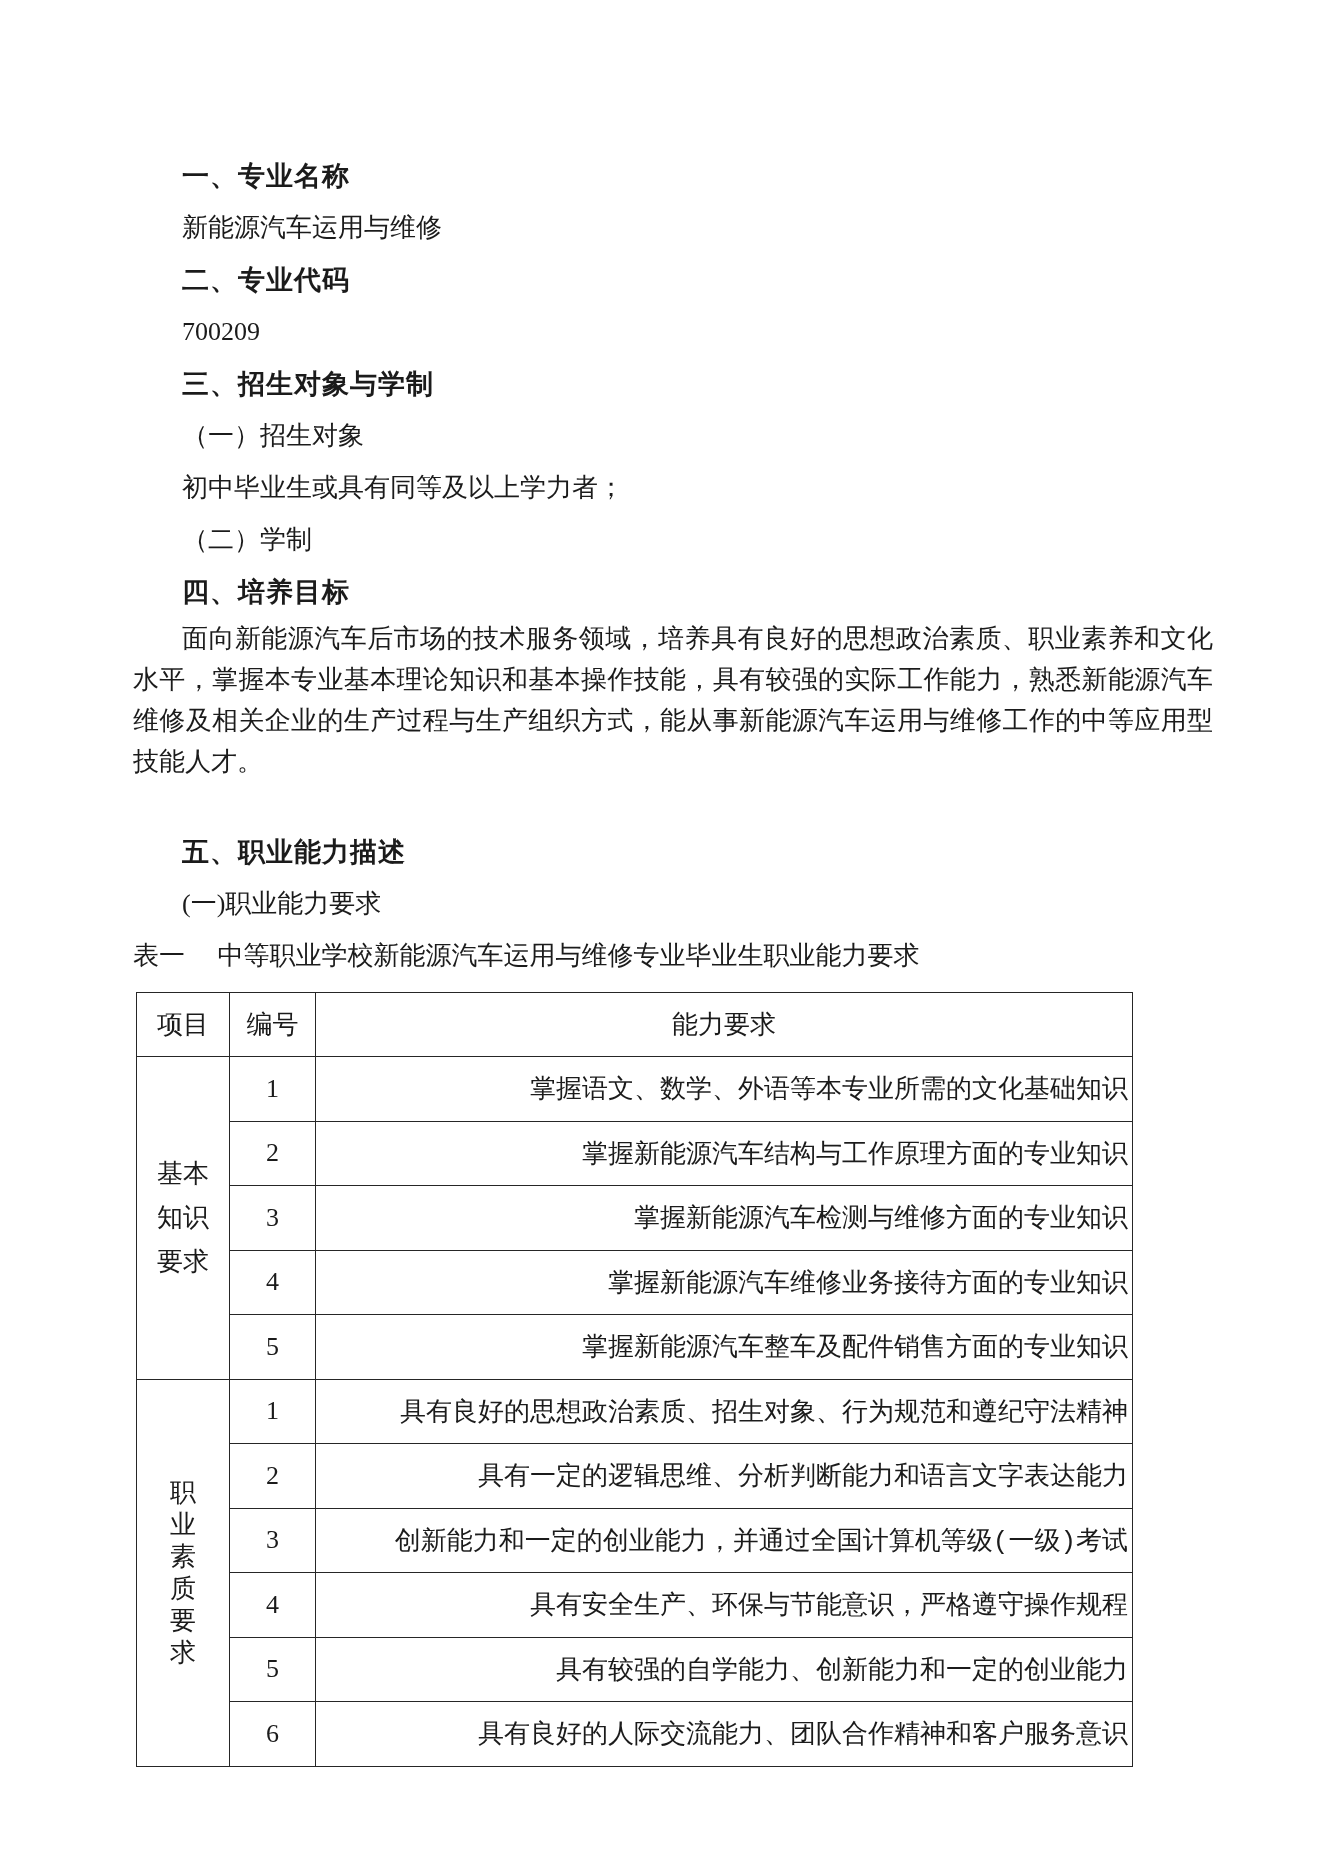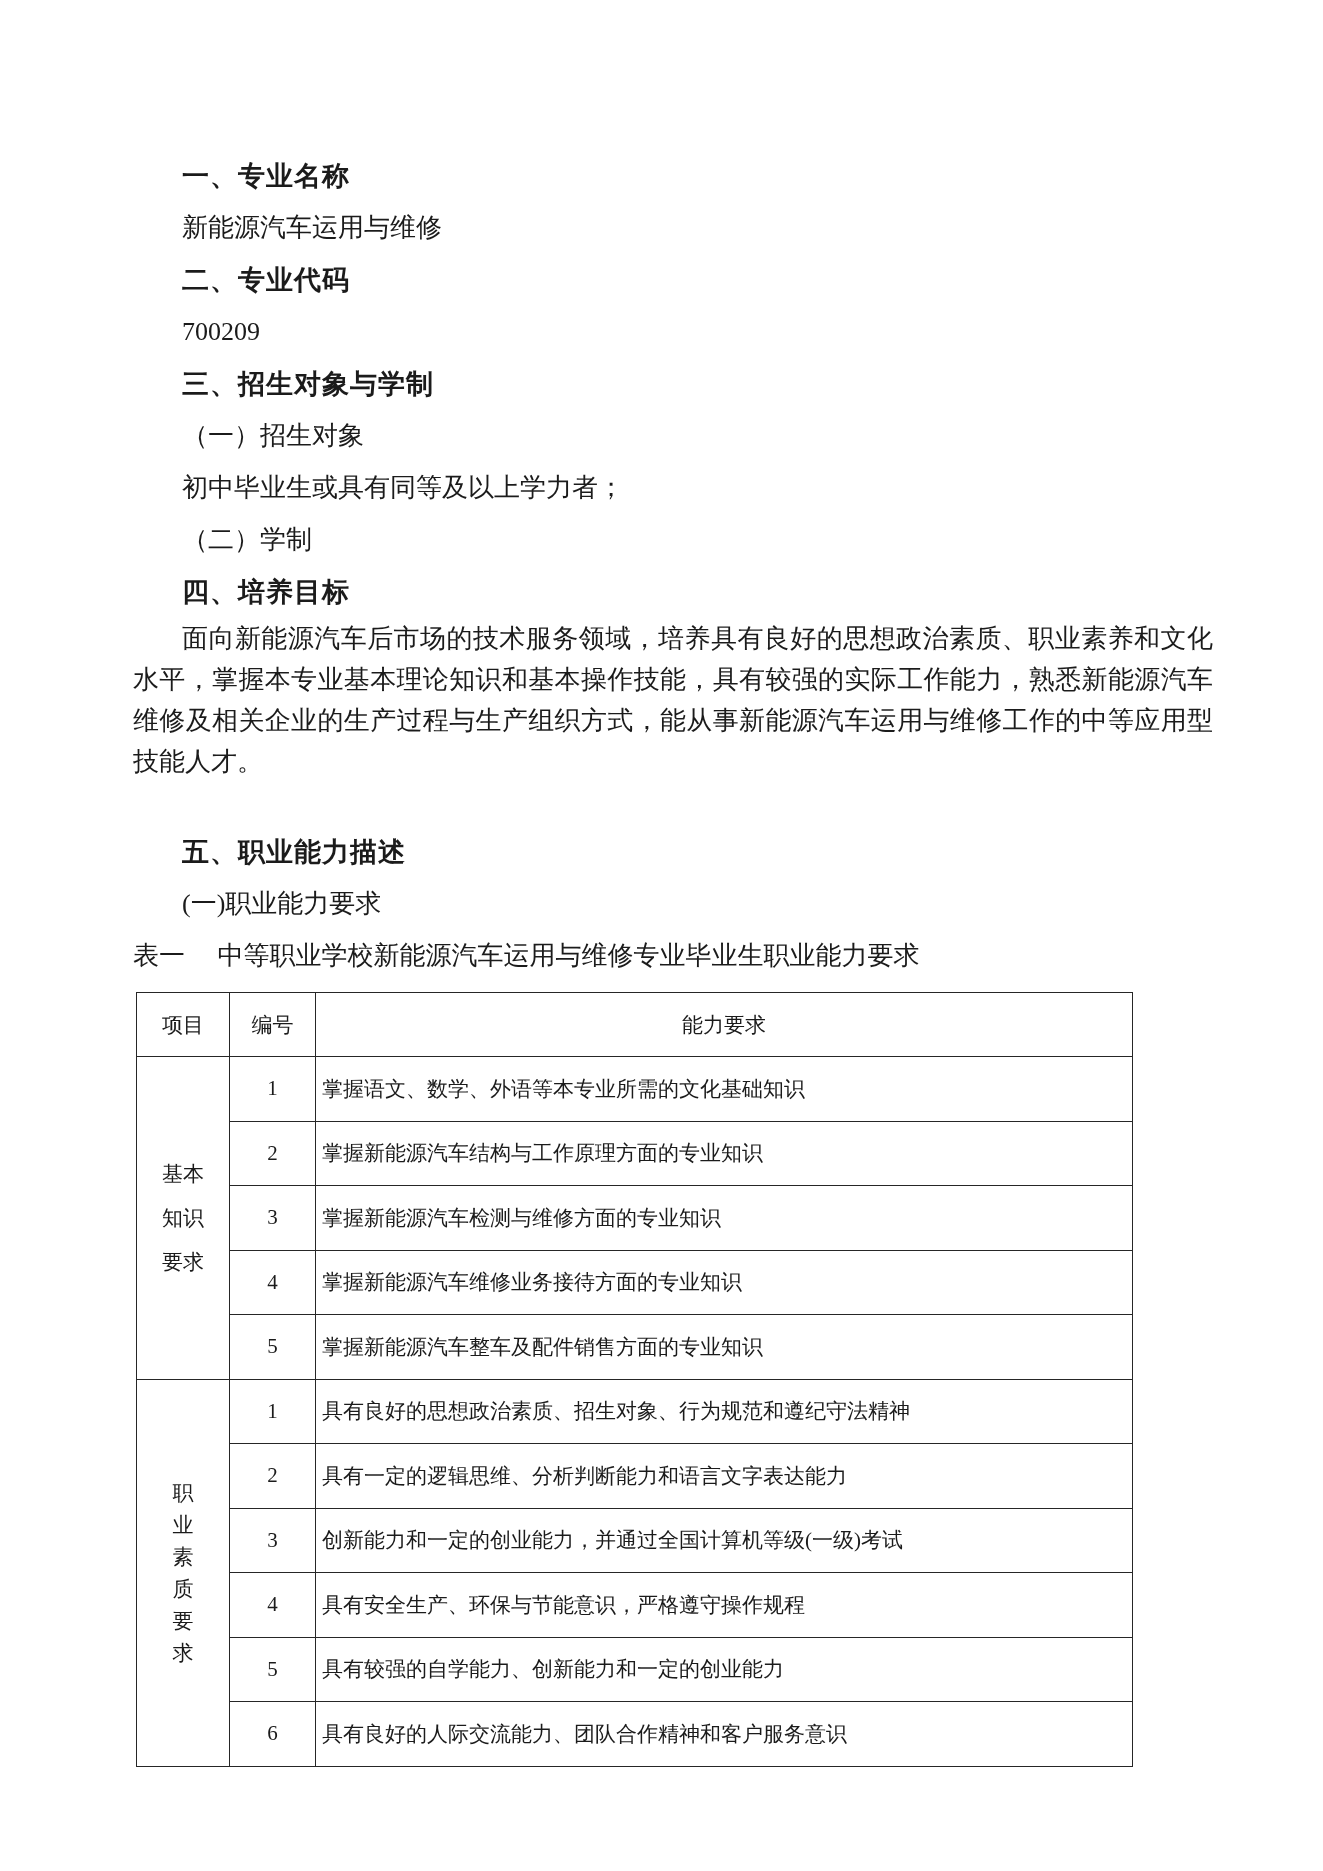--- a/index.html
+++ b/index.html
@@ -48,37 +48,37 @@
     text-indent:49px;
     white-space:normal;
   }
   table.req-table{
     border-collapse:collapse;
     table-layout:fixed;
     width:996px;
     margin-left:3px;
     margin-top:10px;
     font-family:"Liberation Serif","DejaVu Serif",serif;
-    font-size:21px;
+    font-size:26px;
     color:#1b1b1b;
   }
   .req-table th,.req-table td{
     border:1px solid #262626;
     font-weight:normal;
     vertical-align:middle;
     overflow:hidden;
   }
   .req-table thead tr{height:64px;}
   .req-table tbody tr{height:64.5px;}
   .head-cell{text-align:center;}
   .col-item{width:93px;}
   .col-no{width:86px;}
   .col-req{width:817px;}
   .no-cell{text-align:center;}
-  .req-cell{text-align:left;padding:0 4px 0 6px;}
+  .req-cell{text-align:right;padding:0 4px 0 6px;font-family:Liberation Mono, monospace;}
   .cat-cell{text-align:center;padding:0;}
   .cat-line.two{line-height:44px;}
   .cat-line.one{line-height:32px;}
 </style>
 </head>
 <body>
 
 <div class="page">
   <div class="content">
 

